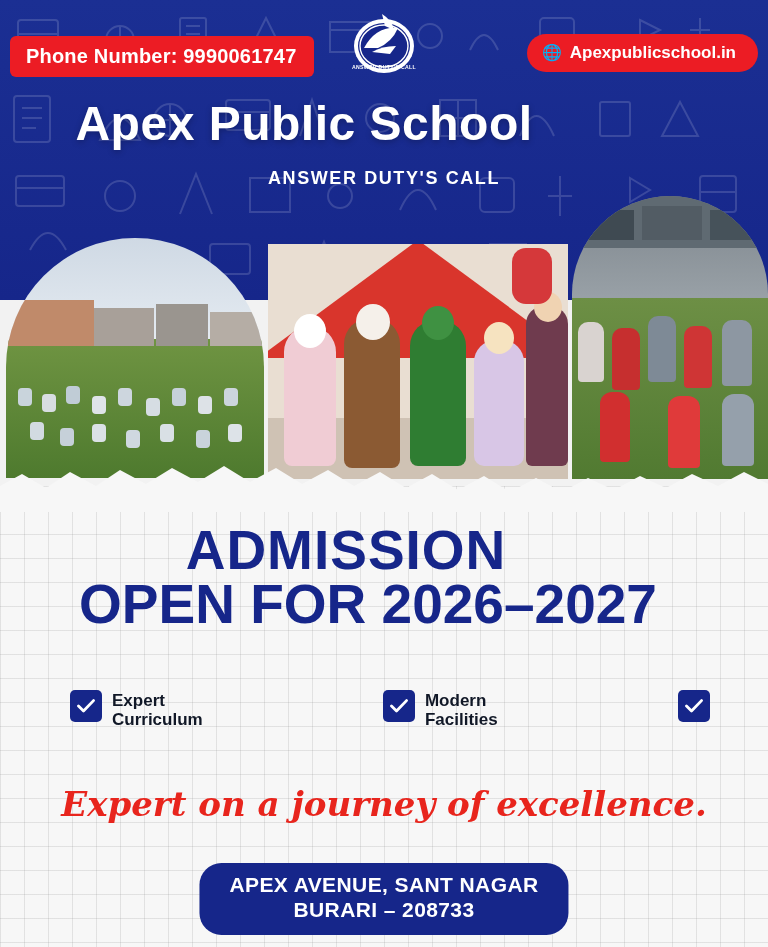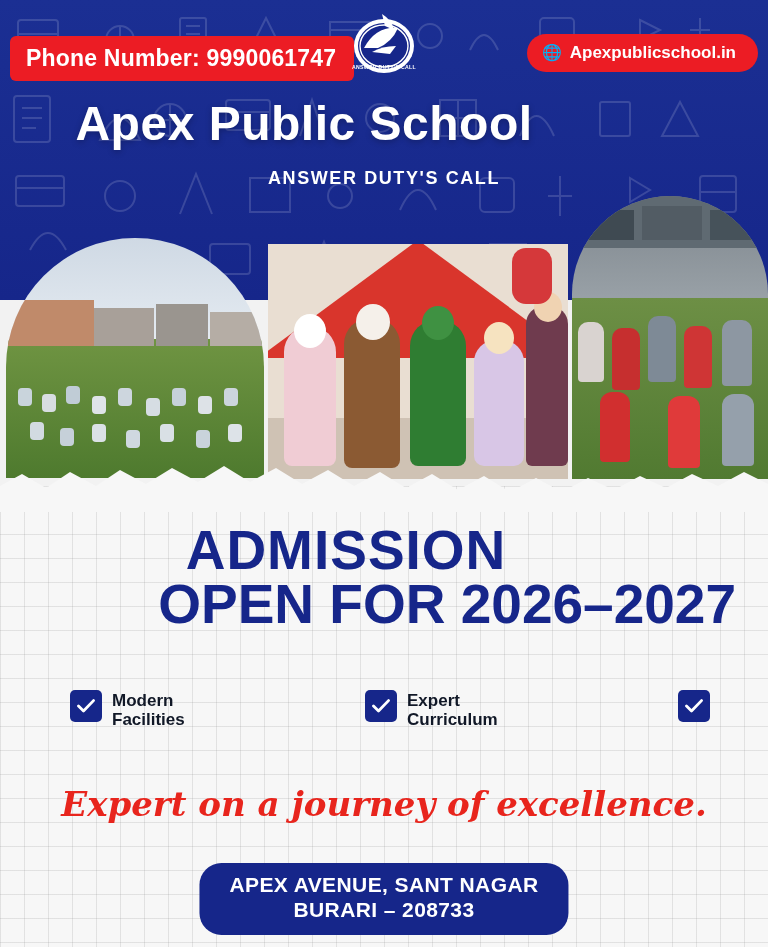--- a/index.html
+++ b/index.html
@@ -30,21 +30,21 @@
     position: absolute; inset: 0;
     opacity: 0.16;
   }
   .doodles svg { display:block; width:100%; height:100%; }
 
   .phone-pill {
     position: absolute;
     top: 36px; left: 10px;
     background: #ec1c24;
     color: #ffffff;
-    font-size: 23px;
+    font-size: 20px;
     font-weight: bold;
     padding: 9px 18px 9px 16px;
     border-radius: 6px;
     letter-spacing: .2px;
     white-space: nowrap;
     z-index: 6;
   }
   .web-pill {
     position: absolute;
     top: 34px; right: 10px;
@@ -166,21 +166,21 @@
 
   .adm-line1 {
     position: absolute; top: 32px; left: 0; width: 692px;
     text-align: center;
     color: #16268a;
     font-size: 55px; font-weight: bold;
     letter-spacing: 1px;
   }
   .adm-line2 {
     position: absolute; top: 86px; left: 0; width: 736px;
-    text-align: right;
+    text-align: center;
     color: #16268a;
     font-size: 55px; font-weight: bold;
     letter-spacing: 0px;
   }
 
   .benefits-pill {
     position: absolute; top: 168px; left: 50%;
     transform: translateX(-50%);
     background: #16268a;
     color: #ffffff;
@@ -399,32 +399,32 @@
 
 
     <div class="benefits-row">
 
       <div class="benefit">
         <span class="checkbox">
           <svg width="18" height="14" viewBox="0 0 18 14" xmlns="http://www.w3.org/2000/svg">
             <path d="M1.5 7 L6.5 12 L16.5 1.6" fill="none" stroke="#ffffff" stroke-width="2.8" stroke-linecap="round" stroke-linejoin="round"></path>
           </svg>
         </span>
-        <span class="benefit-label">Modern
-Facilities</span>
+        <span class="benefit-label">Expert
+Curriculum</span>
       </div>
 
       <div class="benefit">
         <span class="checkbox">
           <svg width="18" height="14" viewBox="0 0 18 14" xmlns="http://www.w3.org/2000/svg">
             <path d="M1.5 7 L6.5 12 L16.5 1.6" fill="none" stroke="#ffffff" stroke-width="2.8" stroke-linecap="round" stroke-linejoin="round"></path>
           </svg>
         </span>
-        <span class="benefit-label">Expert
-Curriculum</span>
+        <span class="benefit-label">Modern
+Facilities</span>
       </div>
 
       <div class="benefit">
         <span class="checkbox">
           <svg width="18" height="14" viewBox="0 0 18 14" xmlns="http://www.w3.org/2000/svg">
             <path d="M1.5 7 L6.5 12 L16.5 1.6" fill="none" stroke="#ffffff" stroke-width="2.8" stroke-linecap="round" stroke-linejoin="round"></path>
           </svg>
         </span>
       </div>
 

